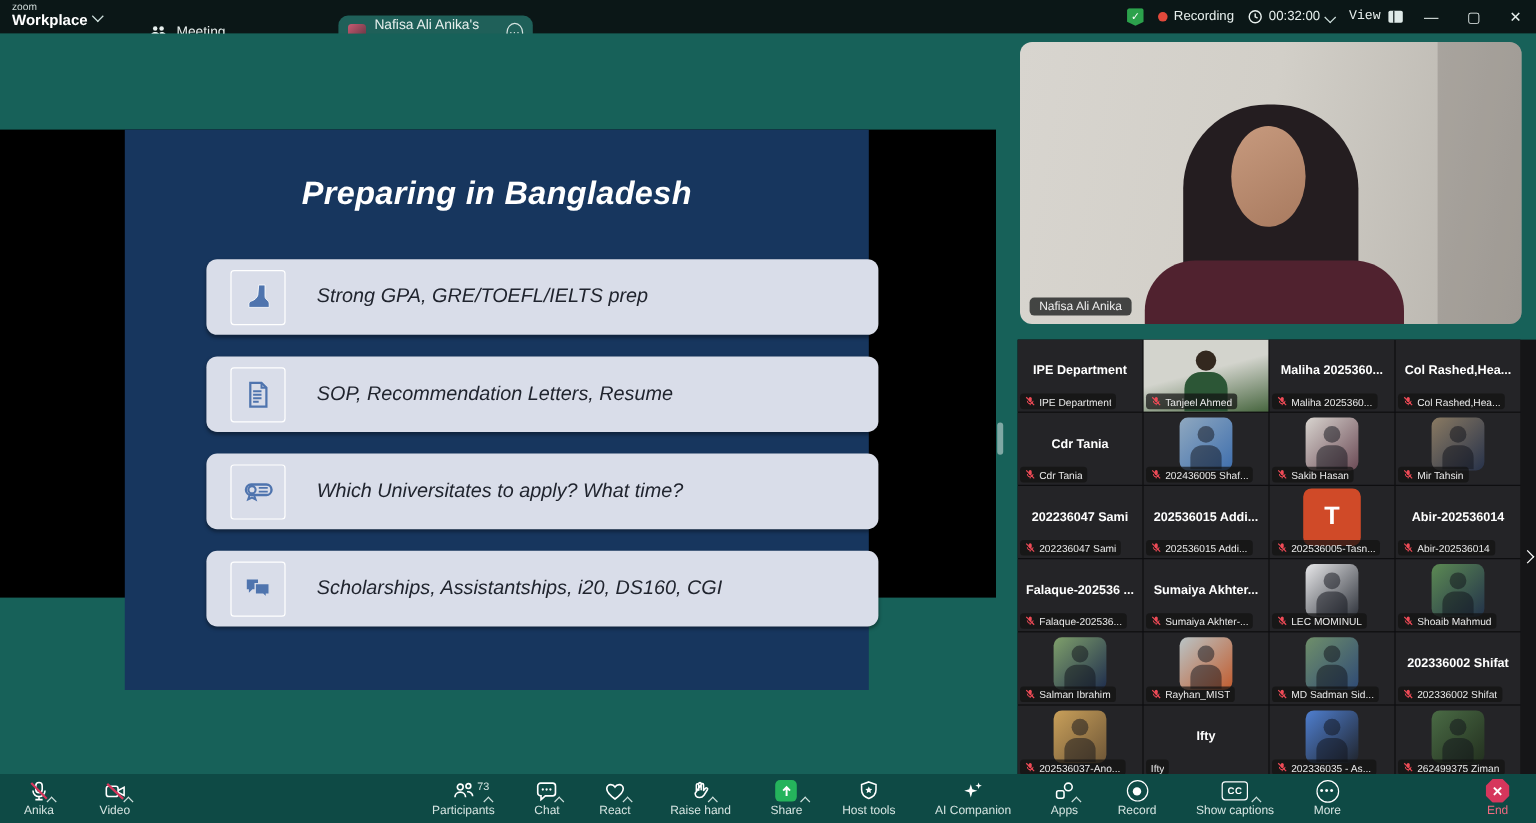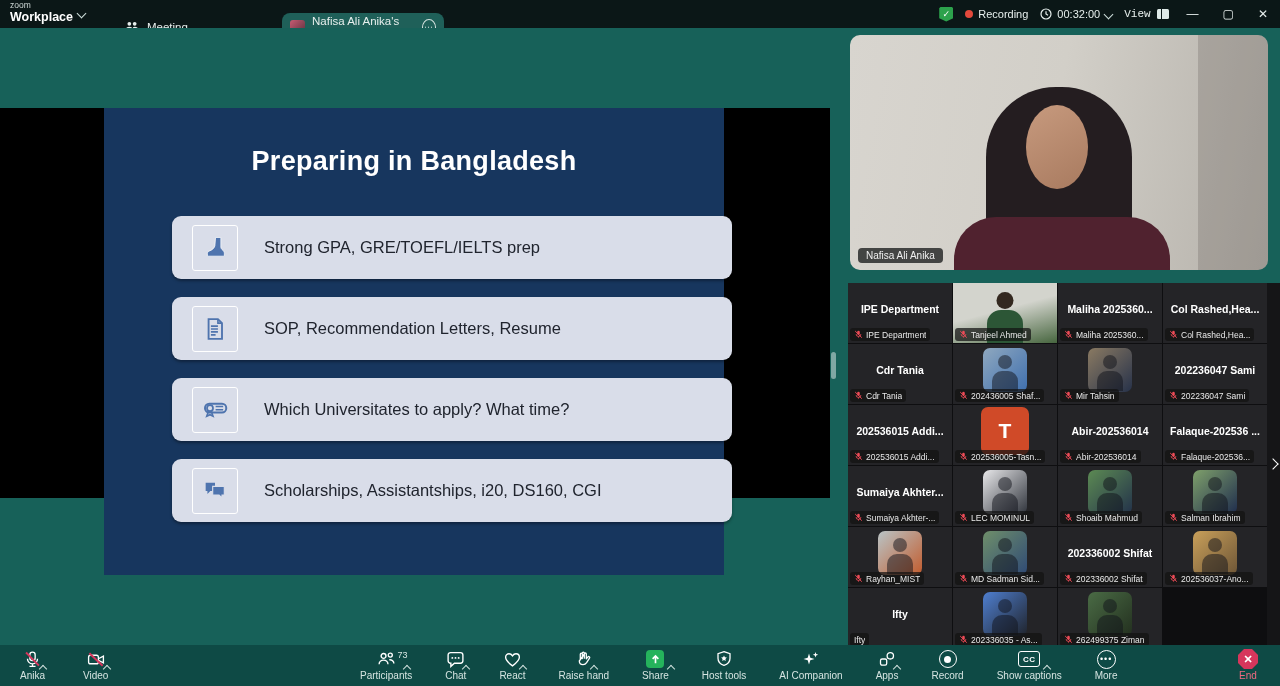--- a/index.html
+++ b/index.html
@@ -27,21 +27,21 @@
     display:flex;align-items:center;justify-content:center;color:#fff;font-size:9px;}
   .recdot{width:8px;height:8px;border-radius:50%;background:#e2493b;display:inline-block;margin-right:5px;}
   .wbtn{font-size:12px;color:#e7efed;padding:0 6px;}
   .timer-wrap{display:flex;align-items:center;gap:5px;}
   .view-wrap{display:flex;align-items:center;gap:6px;font-family:Liberation Mono, monospace;}
   .view-ic{width:12px;height:10px;background:#dfeae8;border-radius:1.5px;position:relative;}
   .view-ic:before{content:"";position:absolute;left:4px;top:0;width:1.5px;height:10px;background:#0b1717;}
 
   
   #body{position:absolute;left:0;top:28px;width:1280px;height:617px;background:#176159;}
-  #share-stage{position:absolute;left:0;top:80px;width:830px;height:390px;background:#000;}
+  #share-stage{position:absolute;left:0;top:80px;width:830px;height:390px;background:#000;font-style:italic;}
   #slide{position:absolute;left:104px;top:0;width:620px;height:467px;background:#17365e;}
   #slide-title{position:absolute;left:0;top:38px;width:100%;text-align:center;color:#fff;
     font-size:27px;font-weight:bold;letter-spacing:.3px;}
   .s-item{position:absolute;left:30px;width:560px;height:63px;background:#d9dde9;border-radius:9px;
     display:flex;align-items:center;box-shadow:0 2px 3px rgba(0,0,0,.35);margin-left:38px;}
   .s-icon-box{width:44px;height:44px;border:1.5px solid #fff;border-radius:3px;margin-left:20px;
     display:flex;align-items:center;justify-content:center;flex:0 0 auto;}
   .s-text{margin-left:26px;font-size:16.5px;color:#20242e;}
   #resize-handle{position:absolute;left:831px;top:324px;width:5px;height:27px;border-radius:3px;background:rgba(255,255,255,.45);}
 
@@ -290,20 +290,33 @@
               <svg viewBox="0 0 12 12" width="9" height="9" style="flex:0 0 auto">
                 <rect x="4.3" y="1" width="3.4" height="5.4" rx="1.7" fill="#ef4b57"></rect>
                 <path d="M2.8 5.4a3.2 3.2 0 0 0 6.4 0M6 8.6v1.6" stroke="#ef4b57" fill="none" stroke-width="1.1"></path>
                 <line x1="1.6" y1="1.4" x2="10.4" y2="10.2" stroke="#ef4b57" stroke-width="1.3"></line>
               </svg>
               <span class="pt-label-text">202436005 Shaf...</span>
             </div>
   </div>
           <div class="ptile">
     <div class="pt-center">
+              <div class="pt-avatar" style="background: linear-gradient(135deg, rgb(216, 212, 207), rgb(107, 74, 85));"></div>
+            </div>
+    <div class="pt-label">
+              <svg viewBox="0 0 12 12" width="9" height="9" style="flex:0 0 auto">
+                <rect x="4.3" y="1" width="3.4" height="5.4" rx="1.7" fill="#ef4b57"></rect>
+                <path d="M2.8 5.4a3.2 3.2 0 0 0 6.4 0M6 8.6v1.6" stroke="#ef4b57" fill="none" stroke-width="1.1"></path>
+                <line x1="1.6" y1="1.4" x2="10.4" y2="10.2" stroke="#ef4b57" stroke-width="1.3"></line>
+              </svg>
+              <span class="pt-label-text">Sakib Hasan</span>
+            </div>
+  </div>
+          <div class="ptile">
+    <div class="pt-center">
               <div class="pt-avatar" style="background: linear-gradient(135deg, rgb(138, 122, 98), rgb(39, 50, 74));"></div>
             </div>
     <div class="pt-label">
               <svg viewBox="0 0 12 12" width="9" height="9" style="flex:0 0 auto">
                 <rect x="4.3" y="1" width="3.4" height="5.4" rx="1.7" fill="#ef4b57"></rect>
                 <path d="M2.8 5.4a3.2 3.2 0 0 0 6.4 0M6 8.6v1.6" stroke="#ef4b57" fill="none" stroke-width="1.1"></path>
                 <line x1="1.6" y1="1.4" x2="10.4" y2="10.2" stroke="#ef4b57" stroke-width="1.3"></line>
               </svg>
               <span class="pt-label-text">Mir Tahsin</span>
             </div>

